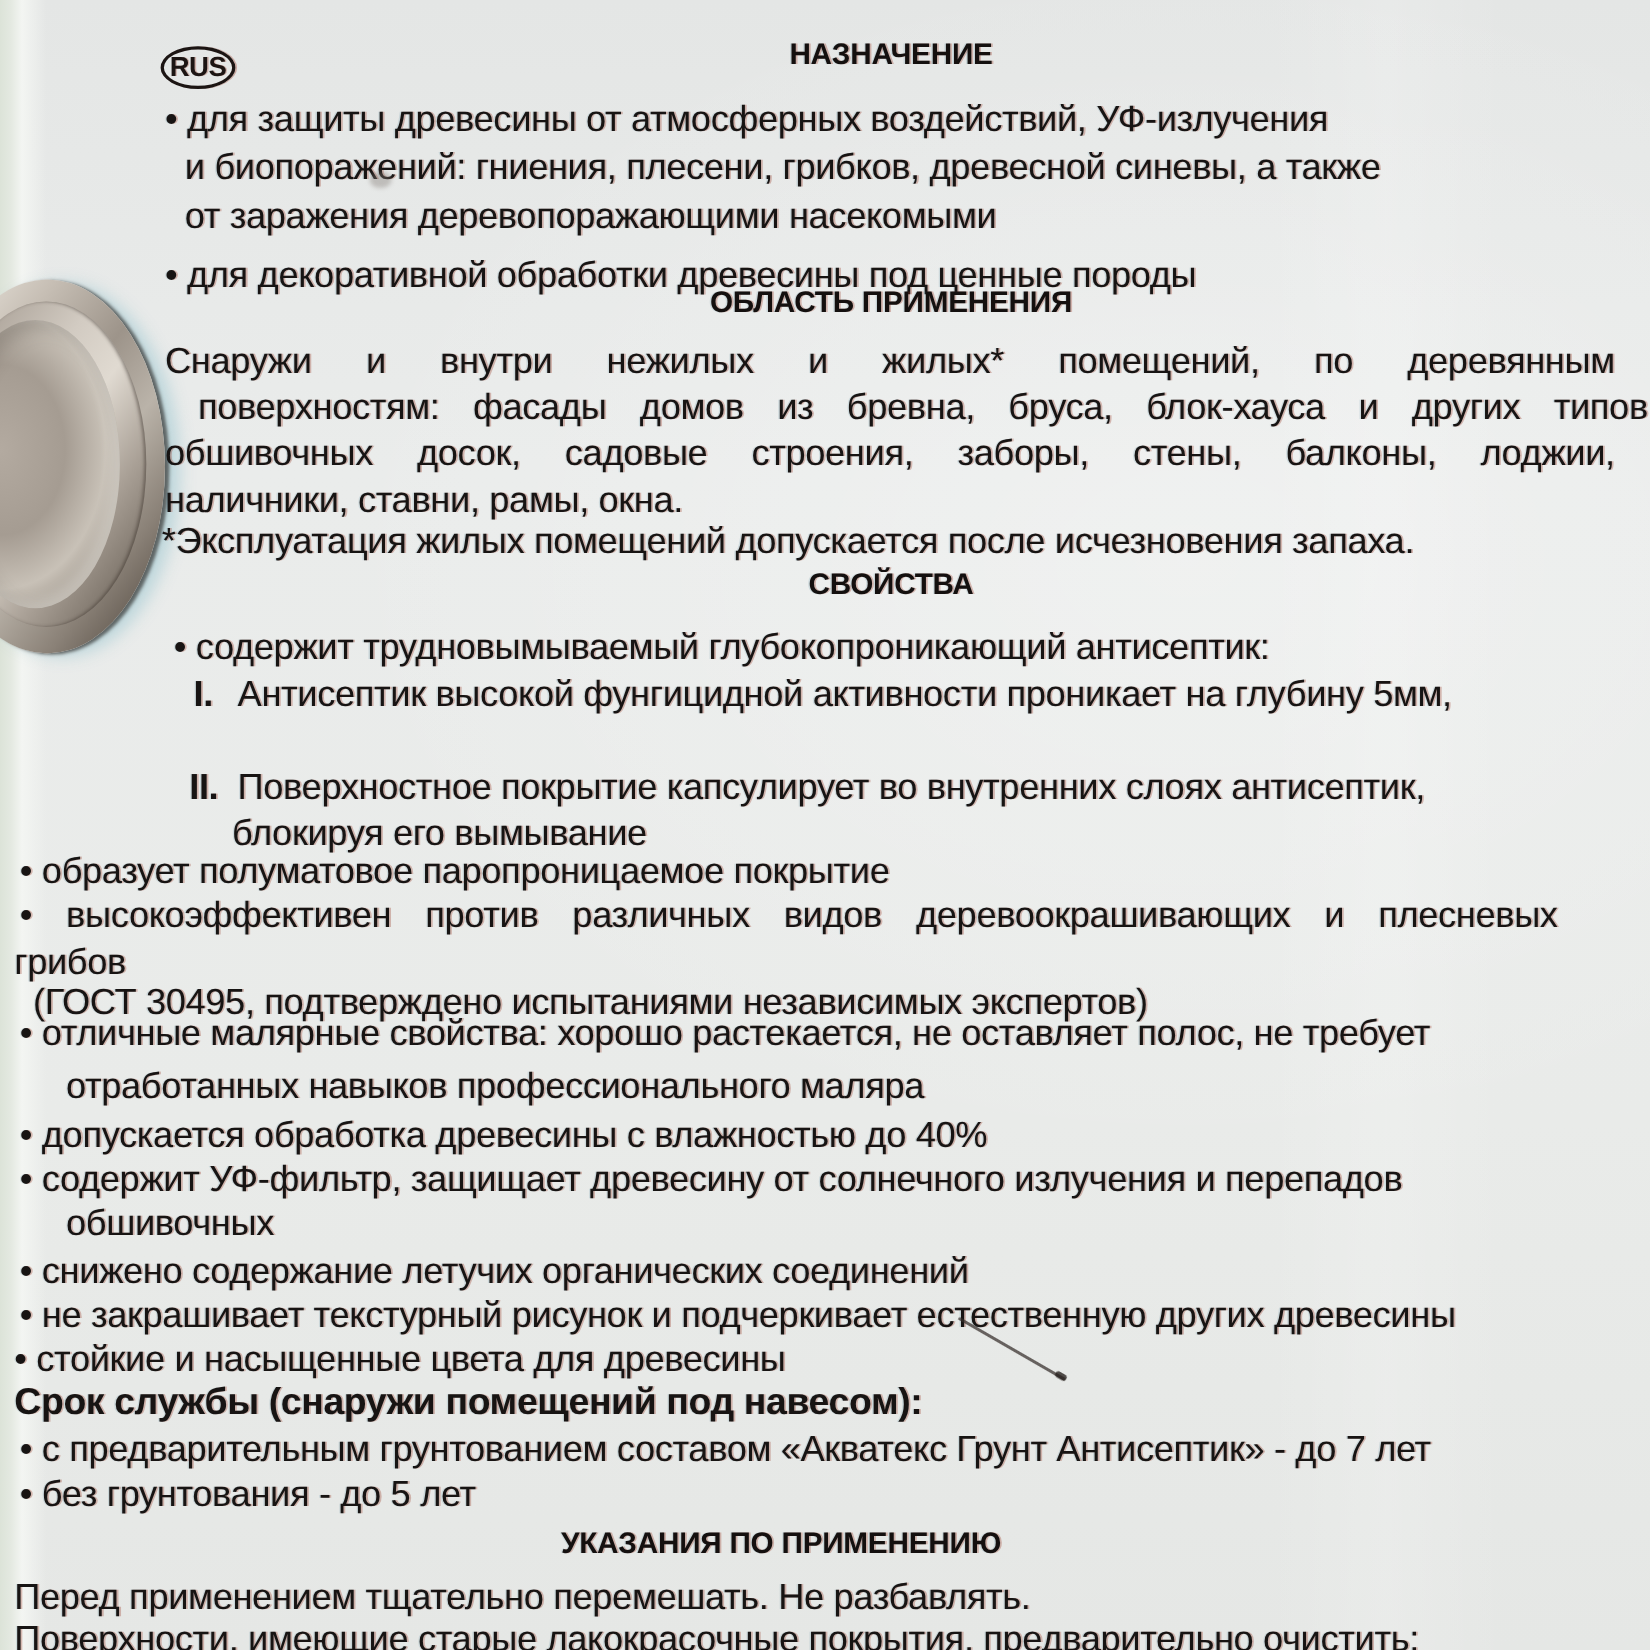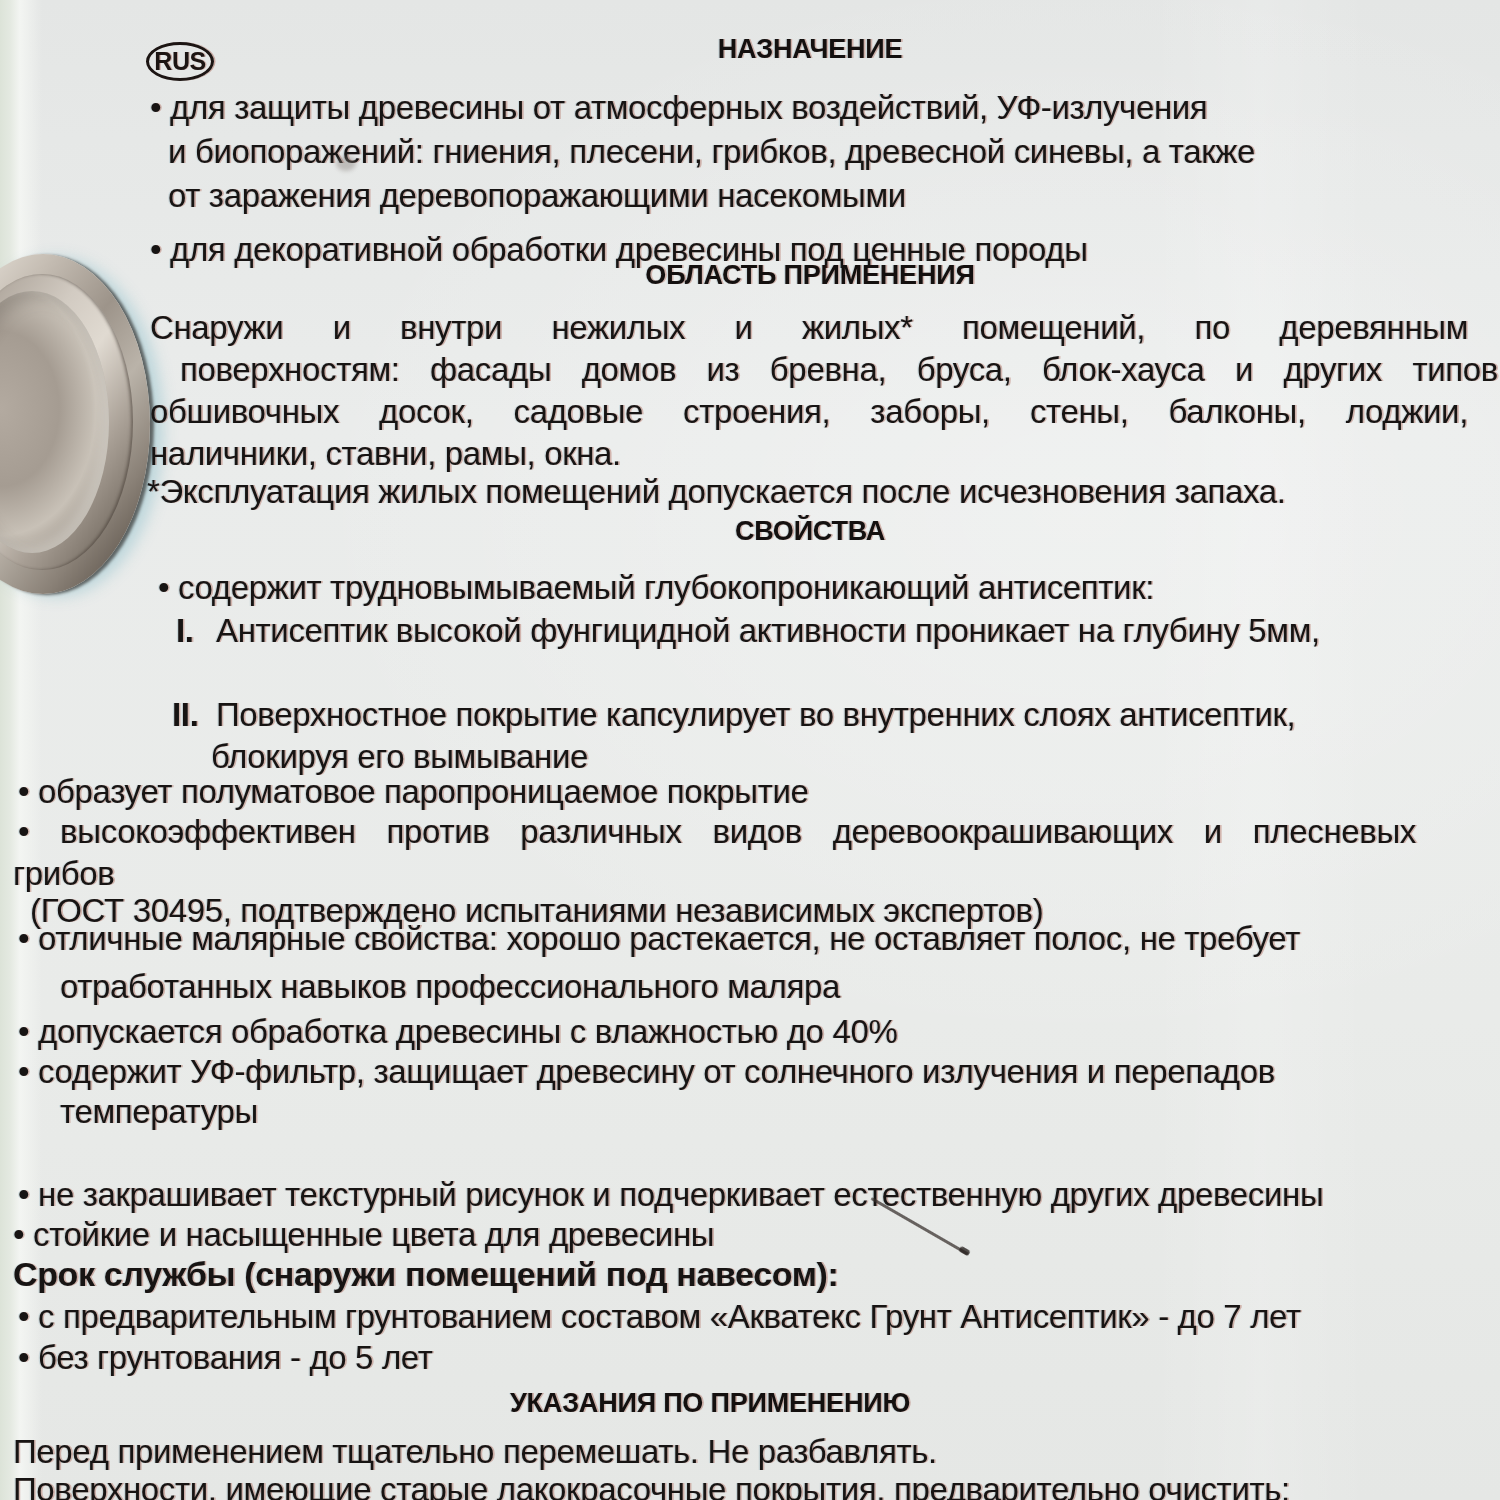--- a/index.html
+++ b/index.html
@@ -103,21 +103,22 @@
   <div class="t" style="left:211px; top:739px;">блокируя его вымывание</div>
 
   <div class="t" style="left:18px; top:774px;">• образует полуматовое паропроницаемое покрытие</div>
   <div class="t just" style="left:18px; top:814px; width:1398px;">• высокоэффективен против различных видов деревоокрашивающих и плесневых</div>
   <div class="t" style="left:13px; top:856px;">грибов</div>
   <div class="t" style="left:30px; top:893px;">(ГОСТ 30495, подтверждено испытаниями независимых экспертов)</div>
   <div class="t" style="left:18px; top:901px;margin-top:20px;">• отличные малярные свойства: хорошо растекается, не оставляет полос, не требует</div>
   <div class="t" style="left:60px; top:969px;">отработанных навыков профессионального маляра</div>
   <div class="t" style="left:18px; top:1014px;">• допускается обработка древесины с влажностью до 40%</div>
   <div class="t" style="left:18px; top:1054px;">• содержит УФ-фильтр, защищает древесину от солнечного излучения и перепадов</div>
-  <div class="t" style="left:60px; top:1094px;">температуры</div>
+  <div class="t" style="left:60px; top:1094px;">обшивочных</div>
+  <div class="t" style="left:18px; top:1137px;">• снижено содержание летучих органических соединений</div>
   <div class="t" style="left:18px; top:1177px;">• не закрашивает текстурный рисунок и подчеркивает естественную других древесины</div>
   <div class="t" style="left:13px; top:1217px;">• стойкие и насыщенные цвета для древесины</div>
 
   <div class="t b" style="left:13px; top:1255px; font-size:34px;">Срок службы (снаружи помещений под навесом):</div>
   <div class="t" style="left:18px; top:1299px;">• с предварительным грунтованием составом «Акватекс Грунт Антисептик» - до 7 лет</div>
   <div class="t" style="left:18px; top:1340px;">• без грунтования - до 5 лет</div>
 
   <div class="t h center" style="left:0px; top:1388px; width:1420px;">УКАЗАНИЯ ПО ПРИМЕНЕНИЮ</div>
   <div class="t" style="left:13px; top:1434px;">Перед применением тщательно перемешать. Не разбавлять.</div>
   <div class="t" style="left:13px; top:1472px;">Поверхности, имеющие старые лакокрасочные покрытия, предварительно очистить:</div>

